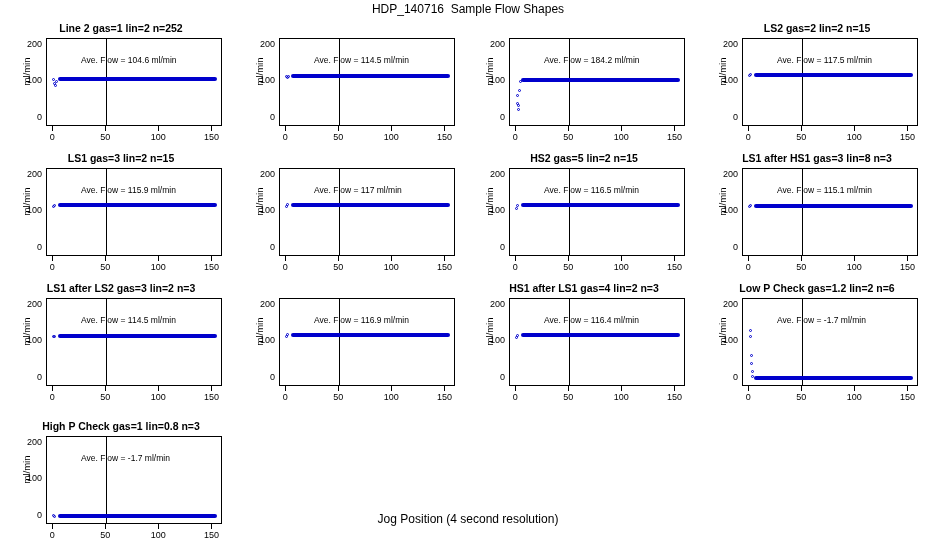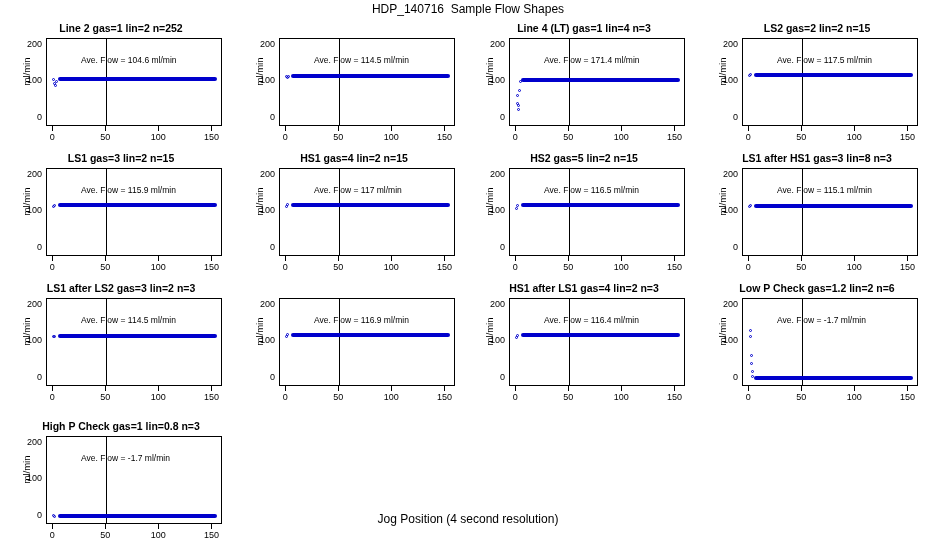--- a/index.html
+++ b/index.html
@@ -211,33 +211,32 @@
           <div class="xtick-label" style="left: 6.36145px;">0</div>
           <div class="xtick-mark" style="left: 59.3735px;"></div>
           <div class="xtick-label" style="left: 59.3735px;">50</div>
           <div class="xtick-mark" style="left: 112.386px;"></div>
           <div class="xtick-label" style="left: 112.386px;">100</div>
           <div class="xtick-mark" style="left: 165.398px;"></div>
           <div class="xtick-label" style="left: 165.398px;">150</div>
         </div>
       </div>
       <div class="panel" style="left: 473px; top: 22px;">
-        <div class="panel-title">Line 4 (LT) gas=1 lin=4 n=3</div>
-        <div class="ylabel">ml/min</div>
-        <div class="ytick-wrap">
-          <div class="ytick-label" style="top: 74.8333px;">0</div>
-          <div class="ytick-mark" style="top: 78.8333px;"></div>
-          <div class="ytick-label" style="top: 38.1667px;">100</div>
-          <div class="ytick-mark" style="top: 42.1667px;"></div>
-          <div class="ytick-label" style="top: 1.5px;">200</div>
-          <div class="ytick-mark" style="top: 5.5px;"></div>
-        </div>
-        <div class="plotbox">
-          <div class="vline" style="left: 59.3735px;"></div>
-          <div class="annot" style="left: 34px; top: 16px;">Ave. Flow =  171.4  ml/min</div>
+        <div class="ylabel">ml/min</div>
+        <div class="ytick-wrap">
+          <div class="ytick-label" style="top: 74.8333px;">0</div>
+          <div class="ytick-mark" style="top: 78.8333px;"></div>
+          <div class="ytick-label" style="top: 38.1667px;">100</div>
+          <div class="ytick-mark" style="top: 42.1667px;"></div>
+          <div class="ytick-label" style="top: 1.5px;">200</div>
+          <div class="ytick-mark" style="top: 5.5px;"></div>
+        </div>
+        <div class="plotbox">
+          <div class="vline" style="left: 59.3735px;"></div>
+          <div class="annot" style="left: 34px; top: 16px;">Ave. Flow =  184.2  ml/min</div>
           <div class="band" style="left: 10.6024px; width: 159.036px; top: 38.92px; background: rgb(0, 0, 204);"></div>
           <div class="pt" style="left: 5.92169px; top: 55.3333px; border-color: rgb(0, 0, 204);"></div>
           <div class="pt" style="left: 5.92169px; top: 62.6667px; border-color: rgb(0, 0, 204);"></div>
           <div class="pt" style="left: 6.98193px; top: 69.2667px; border-color: rgb(0, 0, 204);"></div>
           <div class="pt" style="left: 6.98193px; top: 64.5px; border-color: rgb(0, 0, 204);"></div>
           <div class="pt" style="left: 8.04217px; top: 49.8333px; border-color: rgb(0, 0, 204);"></div>
           <div class="pt" style="left: 9.10241px; top: 40.6667px; border-color: rgb(0, 0, 204);"></div>
         </div>
         <div class="xtick-wrap">
           <div class="xtick-mark" style="left: 6.36145px;"></div>
@@ -302,21 +301,20 @@
           <div class="xtick-label" style="left: 6.36145px;">0</div>
           <div class="xtick-mark" style="left: 59.3735px;"></div>
           <div class="xtick-label" style="left: 59.3735px;">50</div>
           <div class="xtick-mark" style="left: 112.386px;"></div>
           <div class="xtick-label" style="left: 112.386px;">100</div>
           <div class="xtick-mark" style="left: 165.398px;"></div>
           <div class="xtick-label" style="left: 165.398px;">150</div>
         </div>
       </div>
       <div class="panel" style="left: 243px; top: 152px;">
-        <div class="panel-title">HS1 gas=4 lin=2 n=15</div>
         <div class="ylabel">ml/min</div>
         <div class="ytick-wrap">
           <div class="ytick-label" style="top: 74.8333px;">0</div>
           <div class="ytick-mark" style="top: 78.8333px;"></div>
           <div class="ytick-label" style="top: 38.1667px;">100</div>
           <div class="ytick-mark" style="top: 42.1667px;"></div>
           <div class="ytick-label" style="top: 1.5px;">200</div>
           <div class="ytick-mark" style="top: 5.5px;"></div>
         </div>
         <div class="plotbox">

